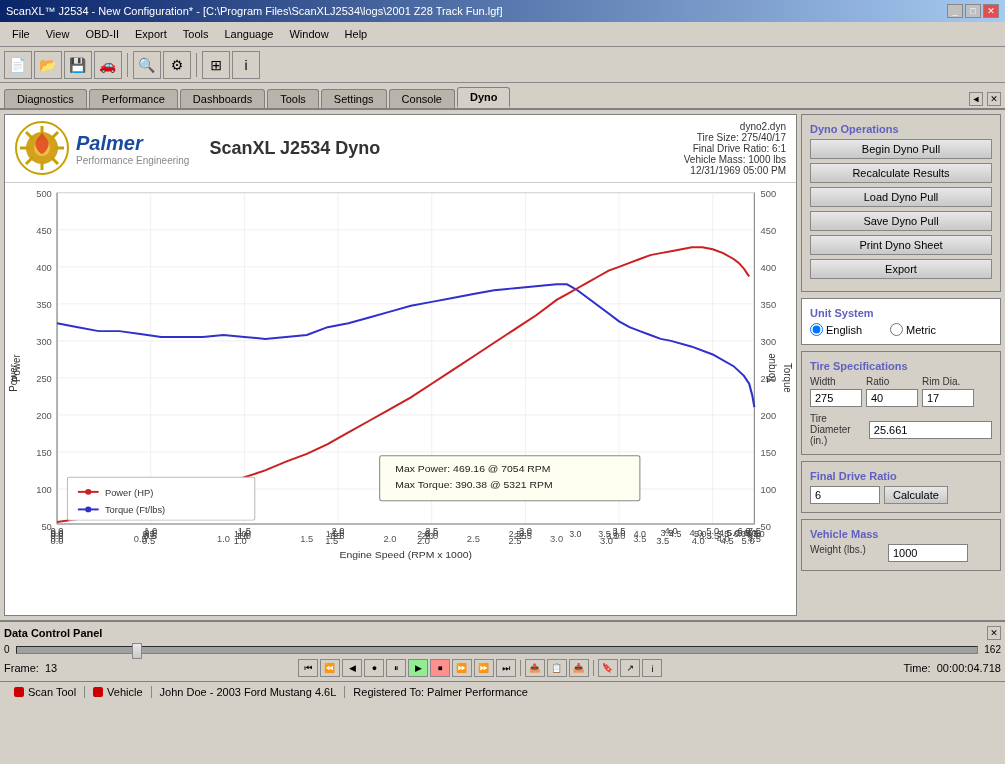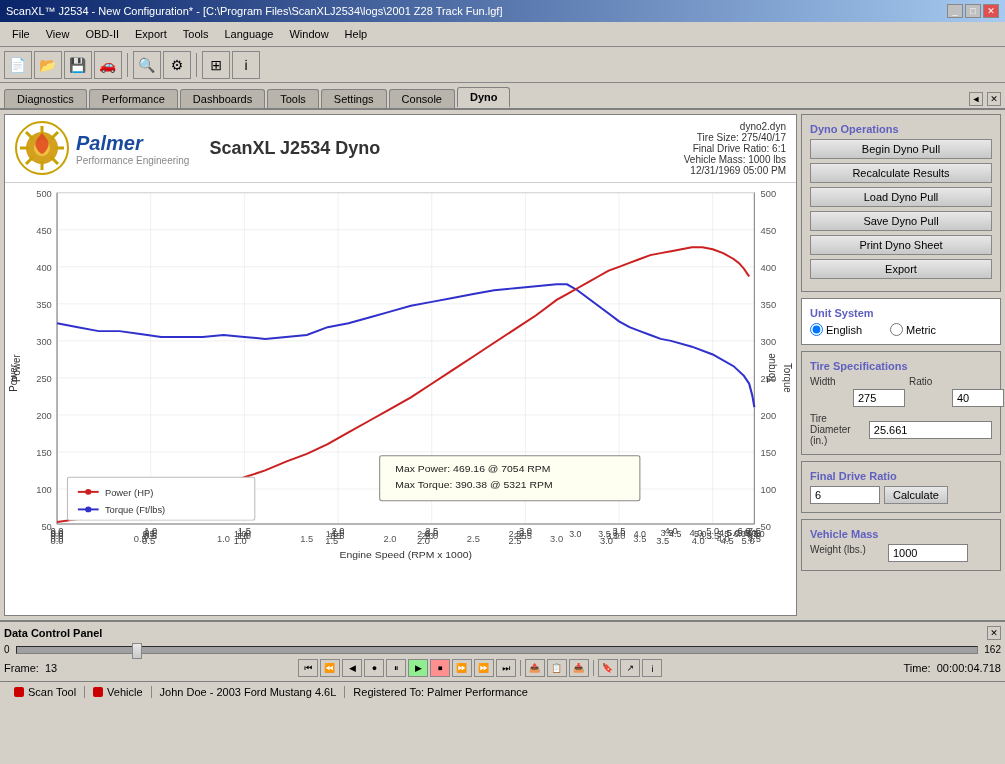--- a/index.html
+++ b/index.html
@@ -188,21 +188,20 @@
     }
     .tire-inputs { display: flex; gap: 4px; margin-bottom: 6px; }
     .tire-col { display: flex; flex-direction: column; gap: 2px; }
     .tire-label { font-size: 10px; color: #333; }
     .tire-input {
       width: 52px;
       border: 1px solid #808080;
       background: white;
       padding: 2px 4px;
       font-size: 11px;
-      margin-left: 43px;
     }
     .tire-diam-row { display: flex; align-items: center; gap: 6px; }
     .tire-diam-input {
       width: 100%;
       border: 1px solid #808080;
       background: white;
       padding: 2px 4px;
       font-size: 11px;
     }
 

